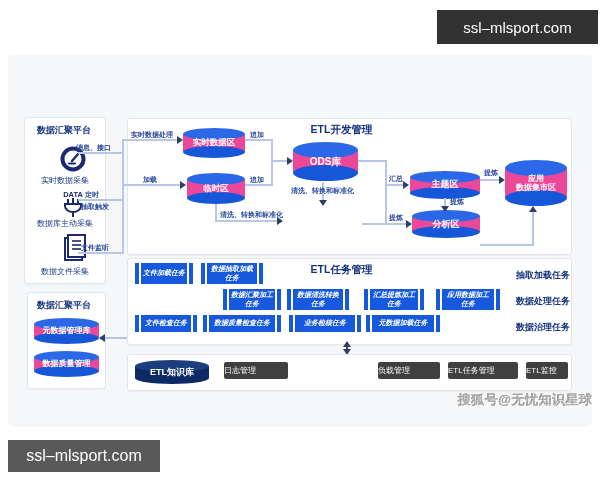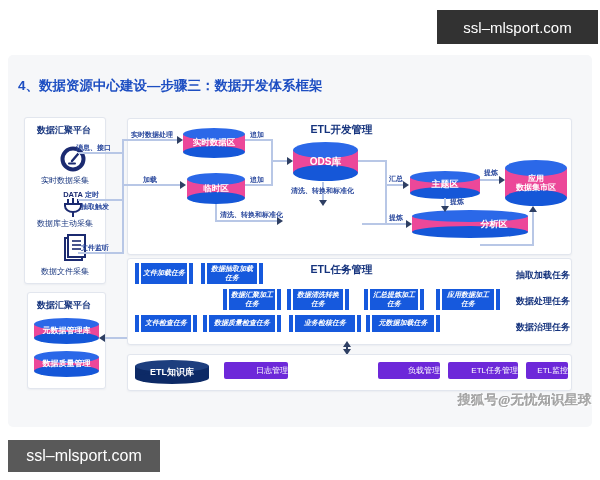--- a/index.html
+++ b/index.html
@@ -18,22 +18,22 @@
   .cyl-lg::before{top:-8px;height:16px;}
   .cyl-lg::after{bottom:-8px;height:16px;}
   .cyl-dark{background:#0d2a66;}
   .cyl-dark::before{background:#1d3e7e;}
   .cyl-dark::after{background:#0d2a66;}
   .task{position:absolute;display:flex;align-items:stretch;}
   .task::before,.task::after{content:"";width:4px;background:#1659dd;}
   .tmain{flex:1;background:#1659dd;margin:0 2px;color:#fff;font-style:italic;font-weight:bold;
          display:flex;align-items:center;justify-content:center;text-align:center;font-size:7px;line-height:1.2;padding:1px 2px;}
   .cat-label{position:absolute;font-weight:bold;color:#15337d;font-size:9px;white-space:nowrap;}
-  .btn{position:absolute;background:#6d28d9;border-radius:2px;color:#fff;font-size:8px;
-       display:flex;align-items:center;justify-content:flex-end;white-space:nowrap;}
+  .btn{position:absolute;background:#404040;border-radius:2px;color:#fff;font-size:8px;
+       display:flex;align-items:center;justify-content:flex-start;white-space:nowrap;}
   .hl{position:absolute;height:2px;background:#b8c7e6;}
   .vl{position:absolute;width:2px;background:#b8c7e6;}
   .ar{position:absolute;width:0;height:0;}
   .ar-r{border-top:4px solid transparent;border-bottom:4px solid transparent;border-left:6px solid #2e3f63;}
   .ar-l{border-top:4px solid transparent;border-bottom:4px solid transparent;border-right:6px solid #2e3f63;}
   .ar-d{border-left:4px solid transparent;border-right:4px solid transparent;border-top:6px solid #2e3f63;}
   .ar-u{border-left:4px solid transparent;border-right:4px solid transparent;border-bottom:6px solid #2e3f63;}
   .flbl{position:absolute;font-size:7px;color:#2c4a9e;font-weight:bold;white-space:nowrap;}
   .brand{position:absolute;color:#fff;display:flex;align-items:center;justify-content:center;white-space:nowrap;}
   .watermark{position:absolute;font-size:13px;font-weight:bold;color:#a8a8a8;letter-spacing:.5px;white-space:nowrap;
@@ -45,21 +45,20 @@
 <body>
 
 <div id="app">
 
   <div class="brand" style="left:437px;top:10px;width:161px;height:34px;background:#323232;font-size:15px;">
     <span>ssl–mlsport.com</span>
   </div>
 
   <div class="panel" style="left:8px;top:55px;width:584px;height:372px;"></div>
 
-  <div class="page-title" style="left:18px;top:77px;">4、数据资源中心建设—步骤三：数据开发体系框架</div>
 
   <div class="box" style="left:24px;top:117px;width:80px;height:165px;">
     <div class="sb-title" style="left:12px;top:6px;">数据汇聚平台</div>
 
     <div style="position:absolute;left:34px;top:27px;">
       <svg width="28" height="28" viewBox="0 0 28 28">
         <circle cx="14" cy="14" r="10.5" fill="none" stroke="#1b2a70" stroke-width="4"></circle>
         <line x1="13" y1="16" x2="19" y2="9" stroke="#1b2a70" stroke-width="2.4" stroke-linecap="round"></line>
         <line x1="10" y1="18.5" x2="16" y2="18.5" stroke="#1b2a70" stroke-width="2" stroke-linecap="round"></line>
       </svg>
@@ -109,21 +108,21 @@
   </div>
   <div class="cyl" style="left:187px;top:179px;width:58px;height:19px;font-size:8.5px;">
     <span>临时区</span>
   </div>
   <div class="cyl cyl-lg" style="left:293px;top:150px;width:65px;height:23px;font-size:10px;">
     <span>ODS库</span>
   </div>
   <div class="cyl" style="left:410px;top:177px;width:70px;height:16px;font-size:9px;font-family:Liberation Mono, monospace;">
     <span>主题区</span>
   </div>
-  <div class="cyl" style="left:412px;top:216px;width:68px;height:16px;font-size:9px;padding-left:48px;">
+  <div class="cyl" style="left:412px;top:216px;width:68px;height:16px;font-size:9px;">
     <span>分析区</span>
   </div>
   <div class="cyl cyl-lg" style="left:505px;top:168px;width:62px;height:30px;font-size:8px;">
     <span>
       <span style="display:block;">应用</span>
       <span style="display:block;">数据集市区</span>
     </span>
   </div>
 
   <div class="vl" style="left:122px;top:139px;height:115px;"></div>
@@ -240,19 +239,19 @@
   <div class="btn" style="left:378px;top:362px;width:62px;height:17px;">
     <span>负载管理</span>
   </div>
   <div class="btn" style="left:448px;top:362px;width:70px;height:17px;">
     <span>ETL任务管理</span>
   </div>
   <div class="btn" style="left:526px;top:362px;width:42px;height:17px;">
     <span>ETL监控</span>
   </div>
 
-  <div class="watermark" style="left:458px;top:391px;font-family:Liberation Serif, serif;">搜狐号@无忧知识星球</div>
+  <div class="watermark" style="left:458px;top:391px;">搜狐号@无忧知识星球</div>
 
   <div class="brand" style="left:8px;top:440px;width:152px;height:32px;background:#595959;font-size:16px;">
     <span>ssl–mlsport.com</span>
   </div>
 
 </div>
 
 </body></html>

